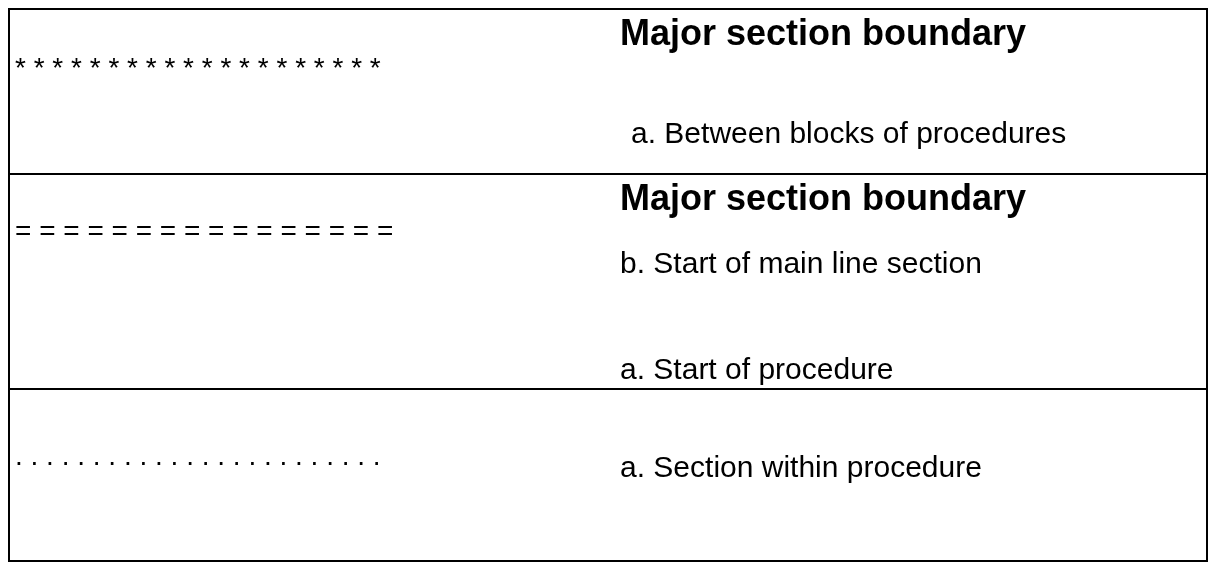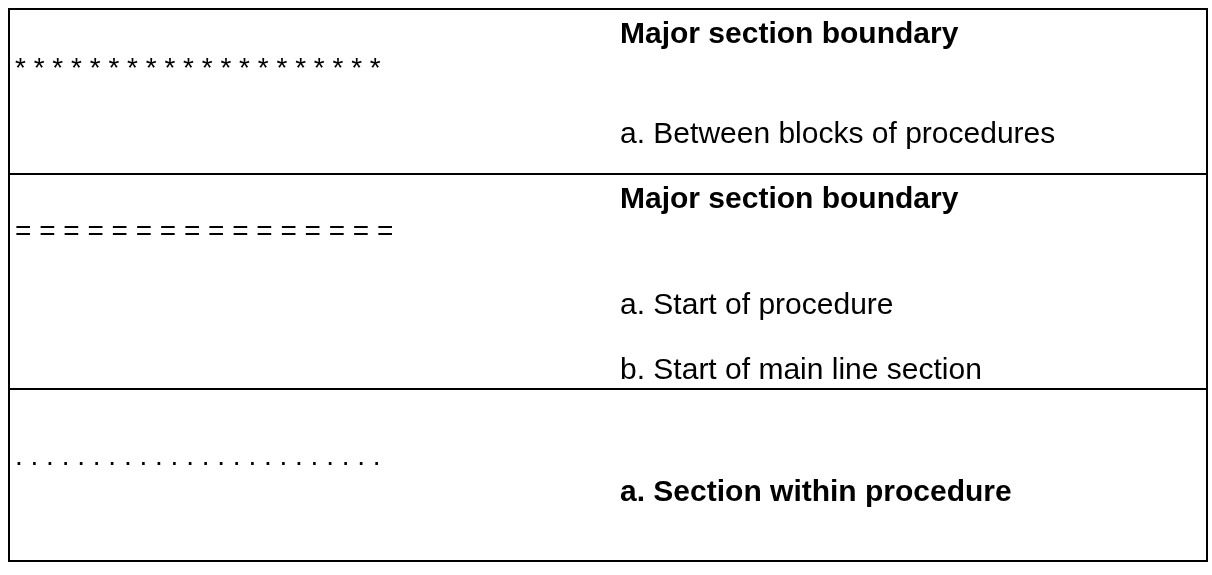--- a/index.html
+++ b/index.html
@@ -46,34 +46,34 @@
   }
   .row-1 .symbol { padding-top: 42px; }
   .row-2 .symbol { padding-top: 40px; }
   .row-3 .symbol { padding-top: 50px; }
   .desc-cell {
     padding-left: 8px;
     padding-top: 6px;
     overflow: hidden;
   }
   .heading {
-    font-size: 30px;
+    font-size: 36px;
     line-height: 34px;
     font-weight: bold;
     white-space: nowrap;
   }
   .item {
     font-size: 30px;
     line-height: 34px;
     white-space: nowrap;
   }
-  .row-1 .item-a { margin-top: 66px; }
+  .row-1 .item-a { margin-top: 66px; margin-left: 11px; }
   .row-2 .item-a { margin-top: 72px; }
   .row-2 .item-b { margin-top: 31px; }
-  .row-3 .item-a { margin-top: 78px; font-weight: bold; }
+  .row-3 .item-a { margin-top: 54px; }
 </style>
 </head>
 <body>
 
 <div class="page">
   <div class="boundary-table">
 
     <div class="t-row row-1">
       <div class="symbol-cell">
         <div class="symbol">* * * * * * * * * * * * * * * * * * * *</div>
@@ -83,22 +83,22 @@
         <div class="item item-a">a. Between blocks of procedures</div>
       </div>
     </div>
 
     <div class="t-row row-2">
       <div class="symbol-cell">
         <div class="symbol">= = = = = = = = = = = = = = = =</div>
       </div>
       <div class="desc-cell">
         <div class="heading">Major section boundary</div>
+        <div class="item item-b">b. Start of main line section</div>
         <div class="item item-a">a. Start of procedure</div>
-        <div class="item item-b">b. Start of main line section</div>
       </div>
     </div>
 
     <div class="t-row row-3">
       <div class="symbol-cell">
         <div class="symbol">. . . . . . . . . . . . . . . . . . . . . . . .</div>
       </div>
       <div class="desc-cell">
         <div class="item item-a">a. Section within procedure</div>
       </div>

